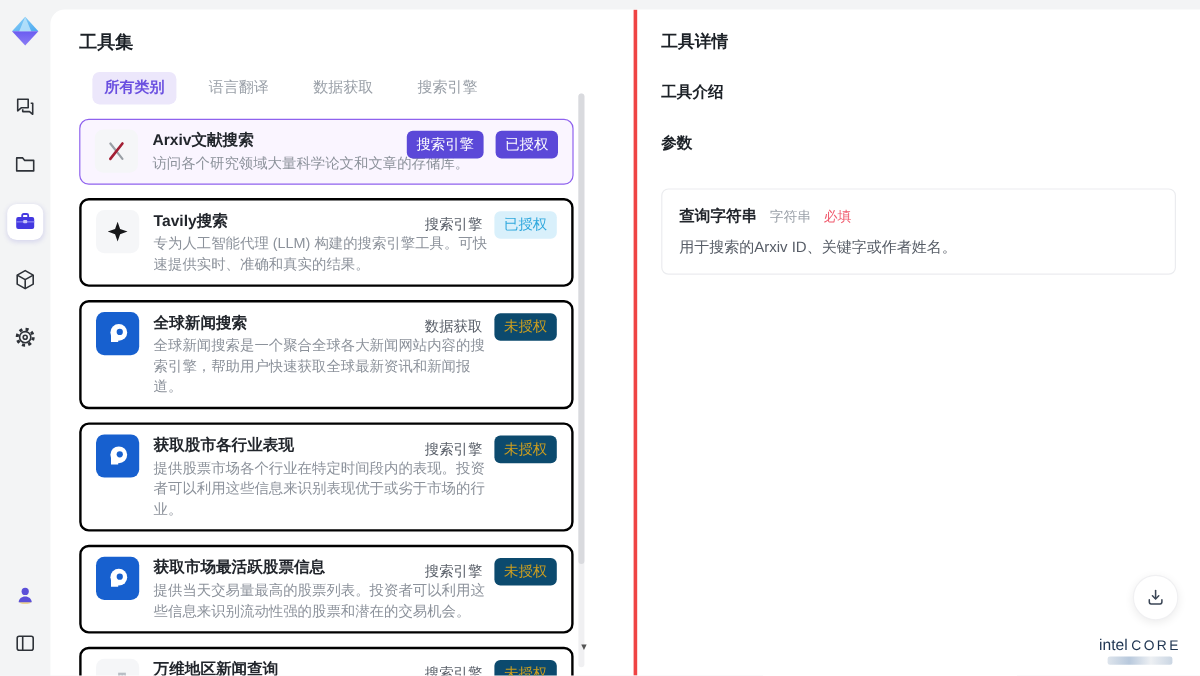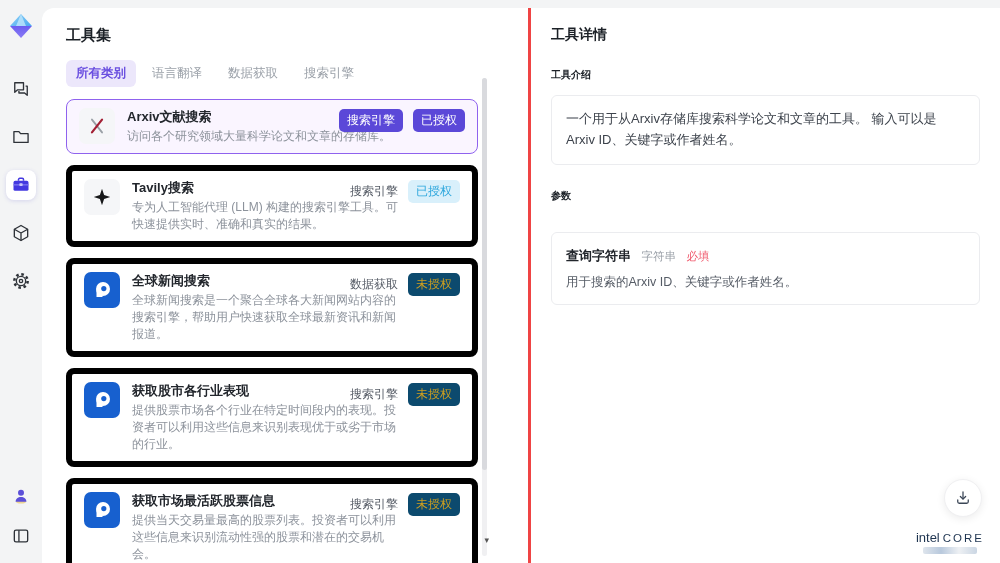--- a/index.html
+++ b/index.html
@@ -18,26 +18,26 @@
   .rail .bottom { margin-top:auto; margin-bottom:12px; display:flex; flex-direction:column; gap:10px; align-items:center; }
 
   
   .main { position:absolute; left:42px; top:8px; width:958px; height:555px;
     background:#fff; border-top-left-radius:12px; display:flex; overflow:hidden;gap:28px; }
 
   
   .left-col { width:458px; padding:18px 0 0 24px; position:relative; }
   .panel-title { font-size:15px; font-weight:700; color:#1c2127; }
   .tabs { margin-top:15px; display:flex; gap:6px; align-items:center; }
-  .tab { font-size:12.5px; color:#9aa0a8; padding:5px 10px; border-radius:6px; cursor:pointer; white-space:nowrap; }
+  .tab { font-size:12.5px; color:#9aa0a8; padding:5px 10px; border-radius:6px; cursor:pointer; white-space:nowrap;margin-left:11px; }
   .tab.active { color:#6a4fe0; background:#ece7fb; font-weight:700; }
 
   .tool-list { margin-top:12px; width:412px; }
   .tool-card { position:relative; display:flex; gap:12px; align-items:flex-start;
-    border:6px solid #000000; border-radius:8px; padding:8px 12px; margin-bottom:11px;
+    border:2px solid #000000; border-radius:8px; padding:8px 12px; margin-bottom:11px;
     background:#fff; cursor:pointer; }
   .tool-card.selected { background:#faf5ff; border:1.5px solid #8f62ee; }
   .icon-box { flex:0 0 36px; width:36px; height:36px; border-radius:7px; background:#f5f6f8;
     display:flex; align-items:center; justify-content:center; }
   .icon-box.blue { background:#1760cf; }
   .t-body { flex:1; padding-right:55px; min-width:0; }
   .t-name { font-size:13px; font-weight:700; color:#22262c; line-height:18px; margin-bottom:2px; }
   .t-desc { font-size:12px; color:#8c929b; line-height:17px; }
   .t-side { position:absolute; top:9px; right:12px; display:flex; gap:10px; align-items:center; }
   .t-cat { font-size:12px; color:#565c66; }
@@ -50,21 +50,21 @@
 
   .scrollbar { position:absolute; right:13px; top:70px; width:5px; height:478px;
     background:#f0f0f2; border-radius:3px; }
   .scroll-thumb { position:absolute; left:0; top:0; width:5px; height:392px;
     background:#d9dade; border-radius:3px; }
   .scroll-arrow { position:absolute; right:11px; bottom:18px; font-size:9px; color:#555; }
 
   
   .right-col { flex:1; border-left:3px solid #ef4444; padding:18px 20px 0 20px; position:relative; }
   .detail-title { font-size:14px; font-weight:700; color:#1c2127; }
-  .section-h { font-size:10px; font-weight:700; color:#1c2127; margin-top:24px; }
+  .section-h { font-size:13px; font-weight:700; color:#1c2127; margin-top:24px; }
   .info-box { margin-top:13px; border:1px solid #ebecef; border-radius:6px;
     padding:13px 14px; font-size:13px; color:#3d434c; line-height:1.6; background:#fff; }
   .param-box { margin-top:29px; border:1px solid #ebecef; border-radius:6px;
     padding:13px 14px; background:#fff; }
   .param-name { font-size:13px; font-weight:700; color:#22262c; }
   .param-type { font-size:11.5px; color:#9aa0a8; margin-left:6px; }
   .param-req { font-size:11.5px; color:#f05b6e; margin-left:6px; }
   .param-desc { margin-top:9px; font-size:12.5px; color:#565c66; }
 
   .dl-btn { position:absolute; right:18px; bottom:46px; width:38px; height:38px;
@@ -278,21 +278,20 @@
 </div>
     <div class="scrollbar">
       <div class="scroll-thumb"></div>
     </div>
     <div class="scroll-arrow">▾</div>
   </div>
 
   <div class="right-col">
     <div class="detail-title">工具详情</div>
     <div class="section-h">工具介绍</div>
-    <div class="info-box">一个用于从Arxiv存储库搜索科学论文和文章的工具。 输入可以是Arxiv ID、关键字或作者姓名。</div>
     <div class="section-h">参数</div>
     <div class="param-box">
       <div>
         <span class="param-name">查询字符串</span>
         <span class="param-type">字符串</span>
         <span class="param-req">必填</span>
       </div>
       <div class="param-desc">用于搜索的Arxiv ID、关键字或作者姓名。</div>
     </div>
 

